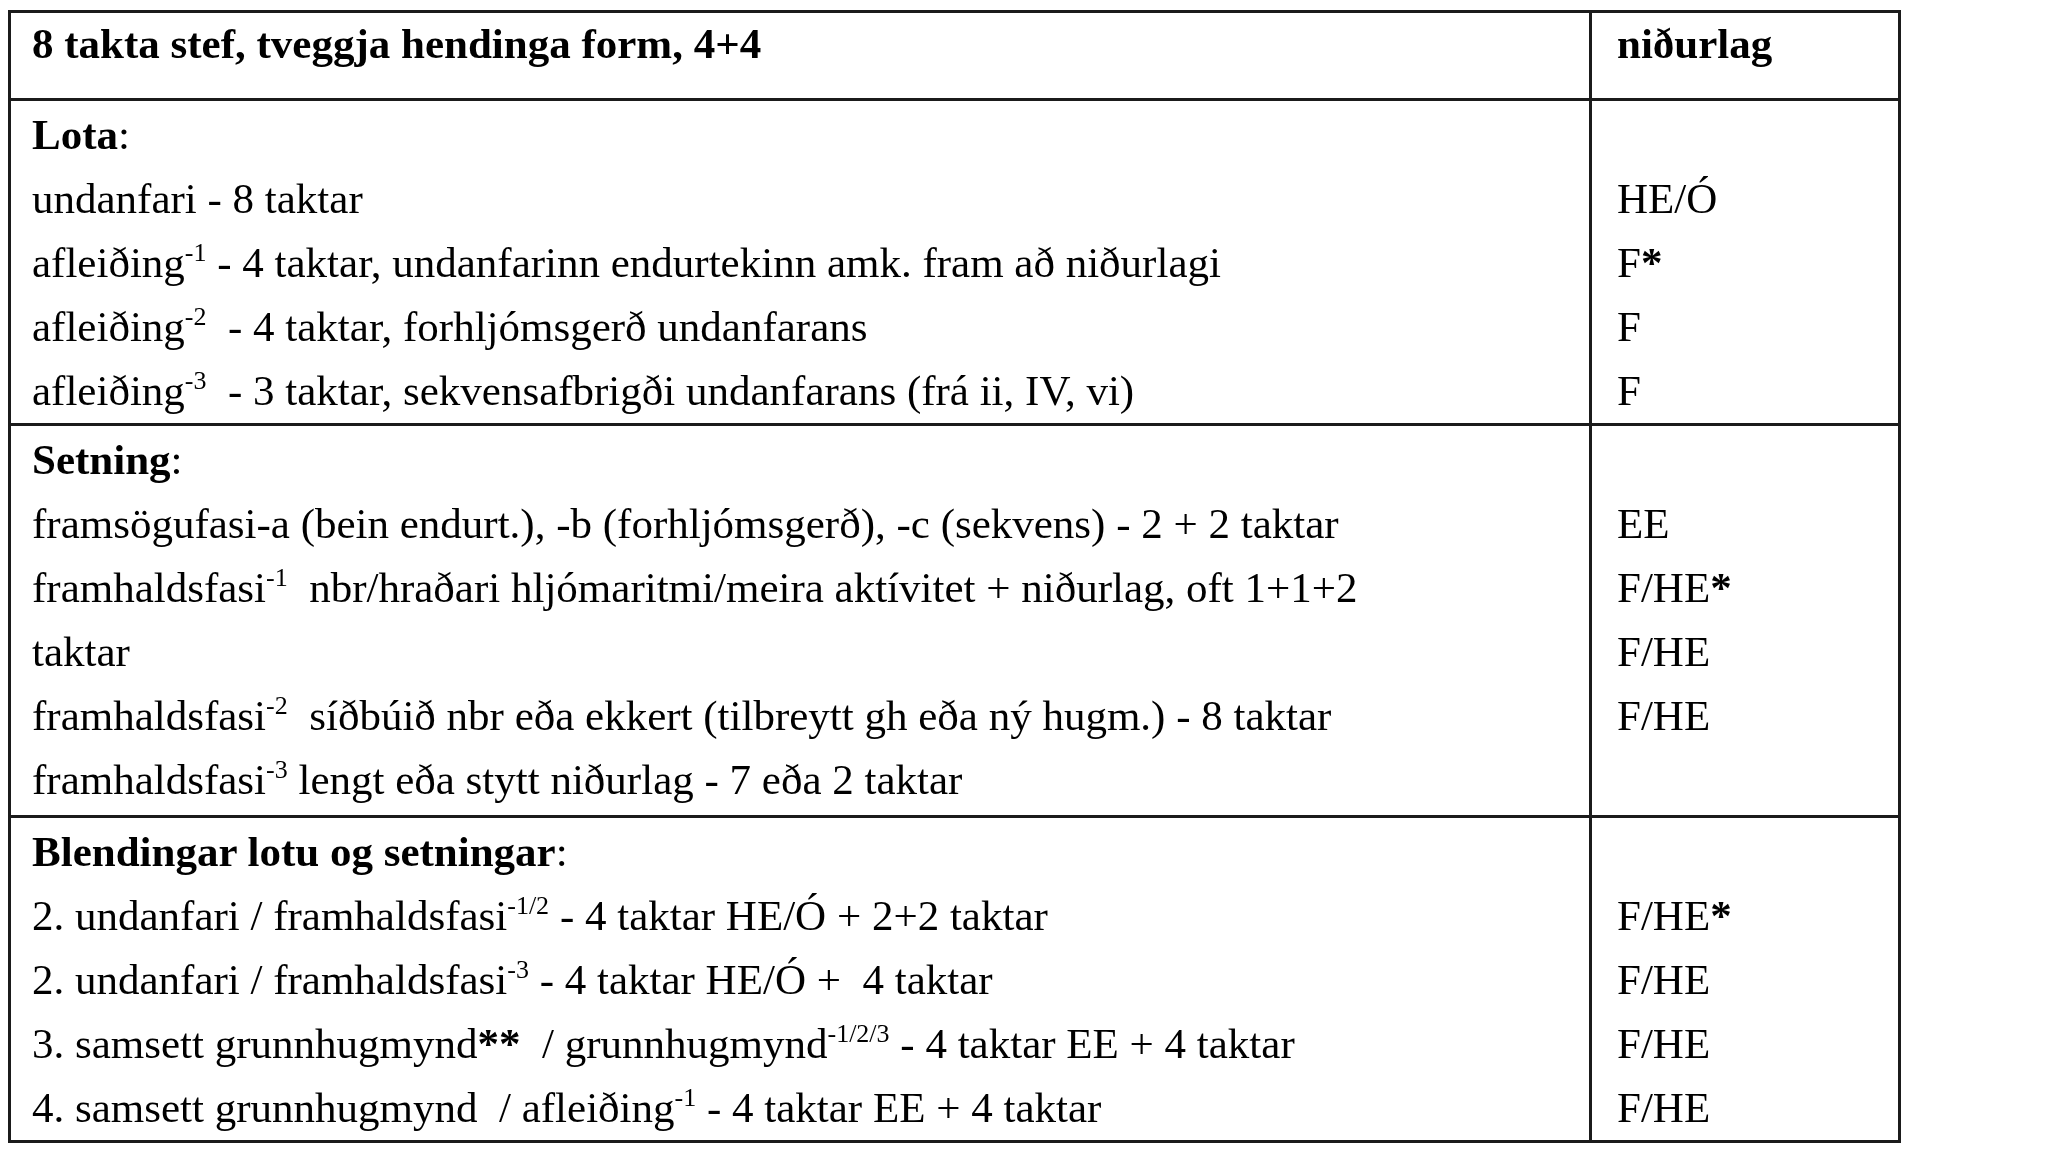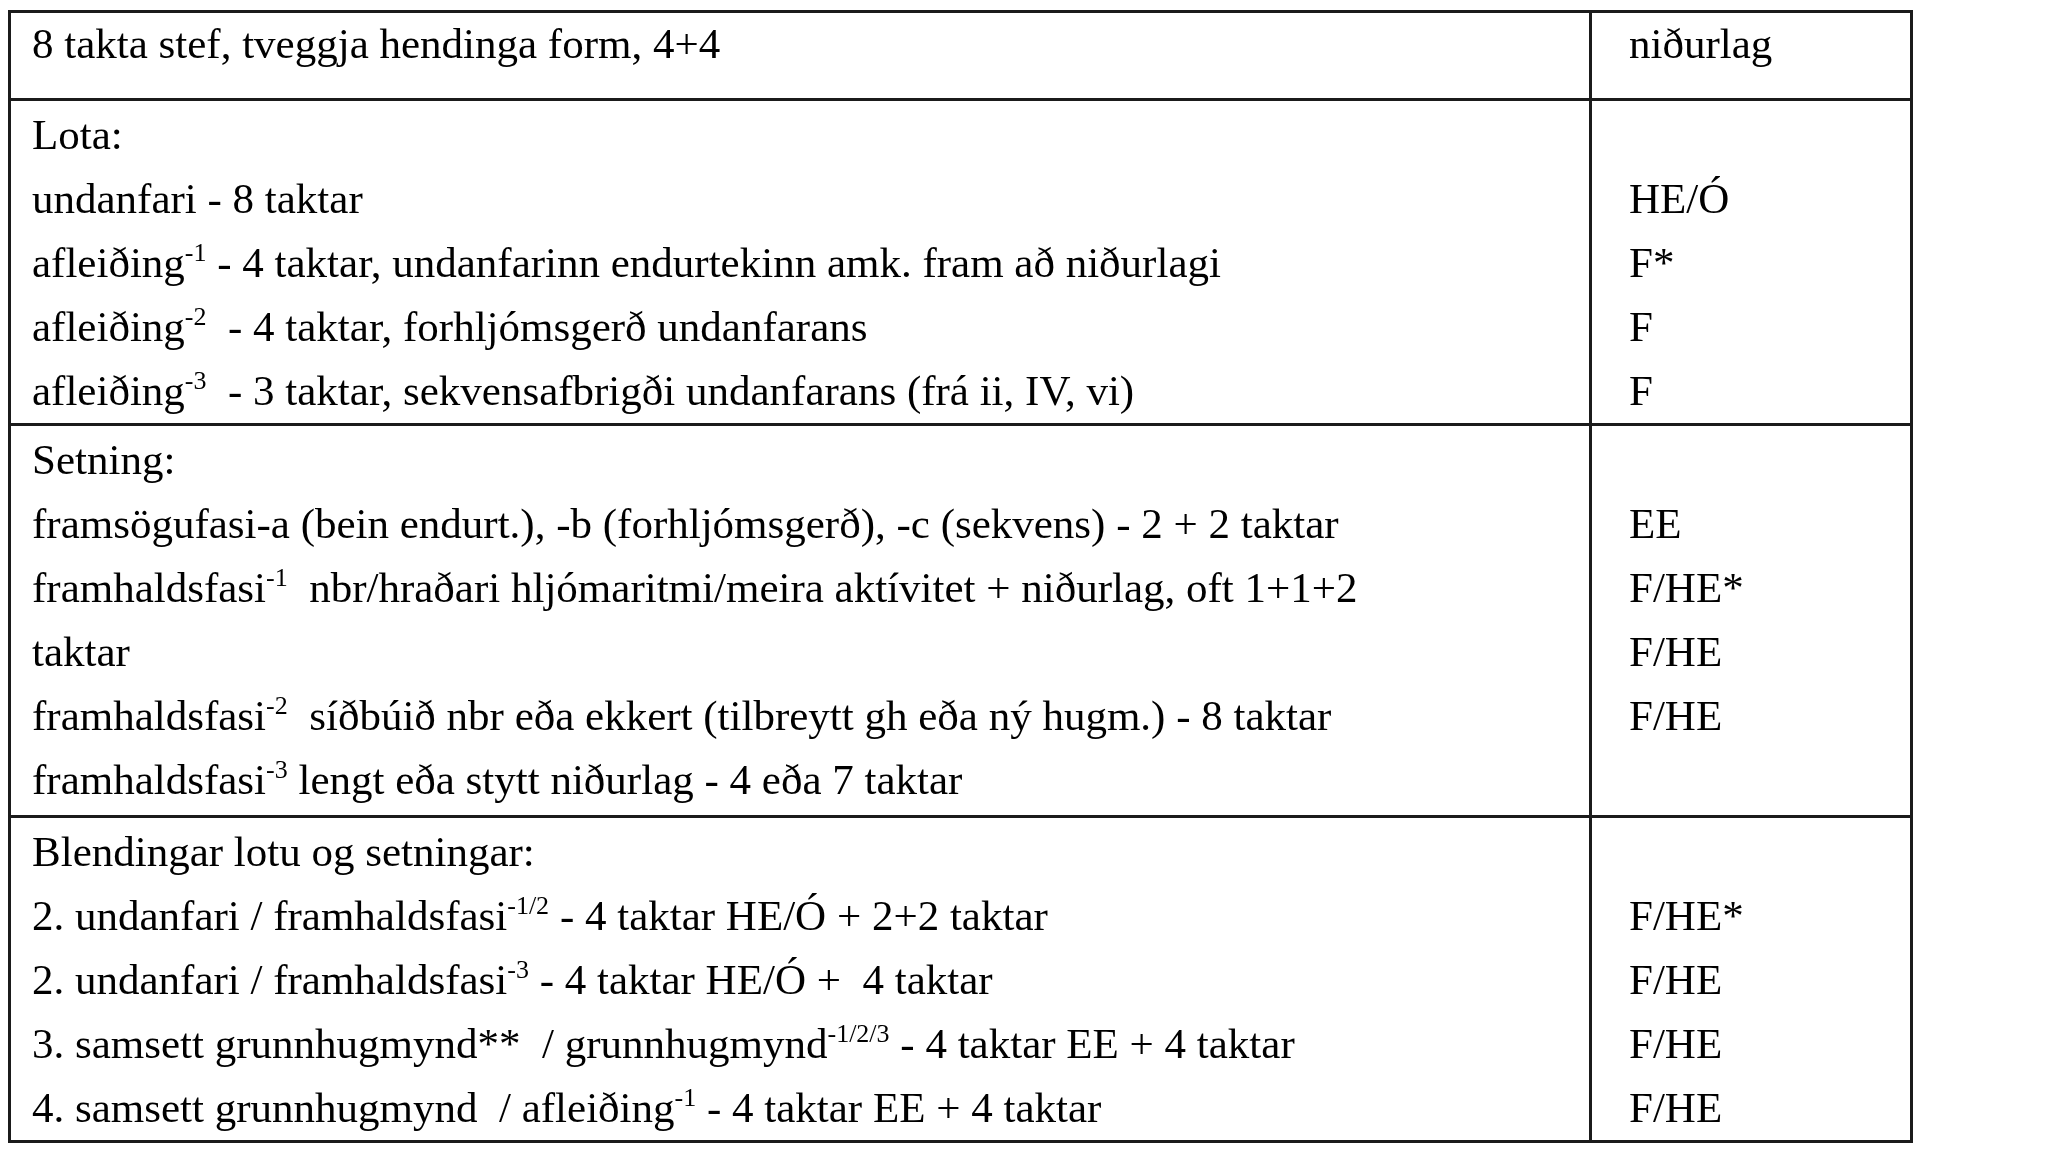--- a/index.html
+++ b/index.html
@@ -23,37 +23,37 @@
     top: 10px;
     width: 1838px;
   }
   td {
     border: 3px solid #1b1b1b;
     vertical-align: top;
     overflow: hidden;
     padding: 0;
   }
   td.c1 { width: 1557px; padding-left: 21px; padding-top: 2px; }
-  td.c2 { width: 281px;  padding-left: 37px; padding-top: 2px; }
+  td.c2 { width: 281px;  padding-left: 25px; padding-top: 2px; }
   tr.header-row    { height: 88px; }
   tr.section-lota  { height: 318px; }
   tr.section-setn  { height: 392px; }
   tr.section-blend { height: 321px; }
   .line {
     height: 64px;
     line-height: 64px;
     white-space: pre;
     font-size: 43px;
   }
   .hdr .line {
     height: 80px;
     line-height: 58px;
     font-weight: bold;
   }
-  .seg-b   { font-weight: normal; }
+  .seg-b   { font-weight: bold; }
   .seg-sup {
     font-size: 26px;
     position: relative;
     top: -16px;
   }
 </style>
 </head>
 <body>
 
 <div class="page">
@@ -83,21 +83,21 @@
             <div class="line"><span class="seg">F</span></div>
           </td>
     </tr>
     <tr class="section-setn">
       <td class="c1">
             <div class="line"><span class="seg-b">Setning</span><span class="seg">:</span></div>
             <div class="line"><span class="seg">framsögufasi-a (bein endurt.), -b (forhljómsgerð), -c (sekvens) - 2 + 2 taktar</span></div>
             <div class="line"><span class="seg">framhaldsfasi</span><span class="seg-sup">-1</span><span class="seg">  nbr/hraðari hljómaritmi/meira aktívitet + niðurlag, oft 1+1+2</span></div>
             <div class="line"><span class="seg">taktar</span></div>
             <div class="line"><span class="seg">framhaldsfasi</span><span class="seg-sup">-2</span><span class="seg">  síðbúið nbr eða ekkert (tilbreytt gh eða ný hugm.) - 8 taktar</span></div>
-            <div class="line"><span class="seg">framhaldsfasi</span><span class="seg-sup">-3</span><span class="seg"> lengt eða stytt niðurlag - 4 eða 7 taktar</span></div>
+            <div class="line"><span class="seg">framhaldsfasi</span><span class="seg-sup">-3</span><span class="seg"> lengt eða stytt niðurlag - 7 eða 2 taktar</span></div>
           </td>
       <td class="c2">
             <div class="line"></div>
             <div class="line"><span class="seg">EE</span></div>
             <div class="line"><span class="seg">F/HE</span><span class="seg-b">*</span></div>
             <div class="line"><span class="seg">F/HE</span></div>
             <div class="line"><span class="seg">F/HE</span></div>
             <div class="line"></div>
           </td>
     </tr>

